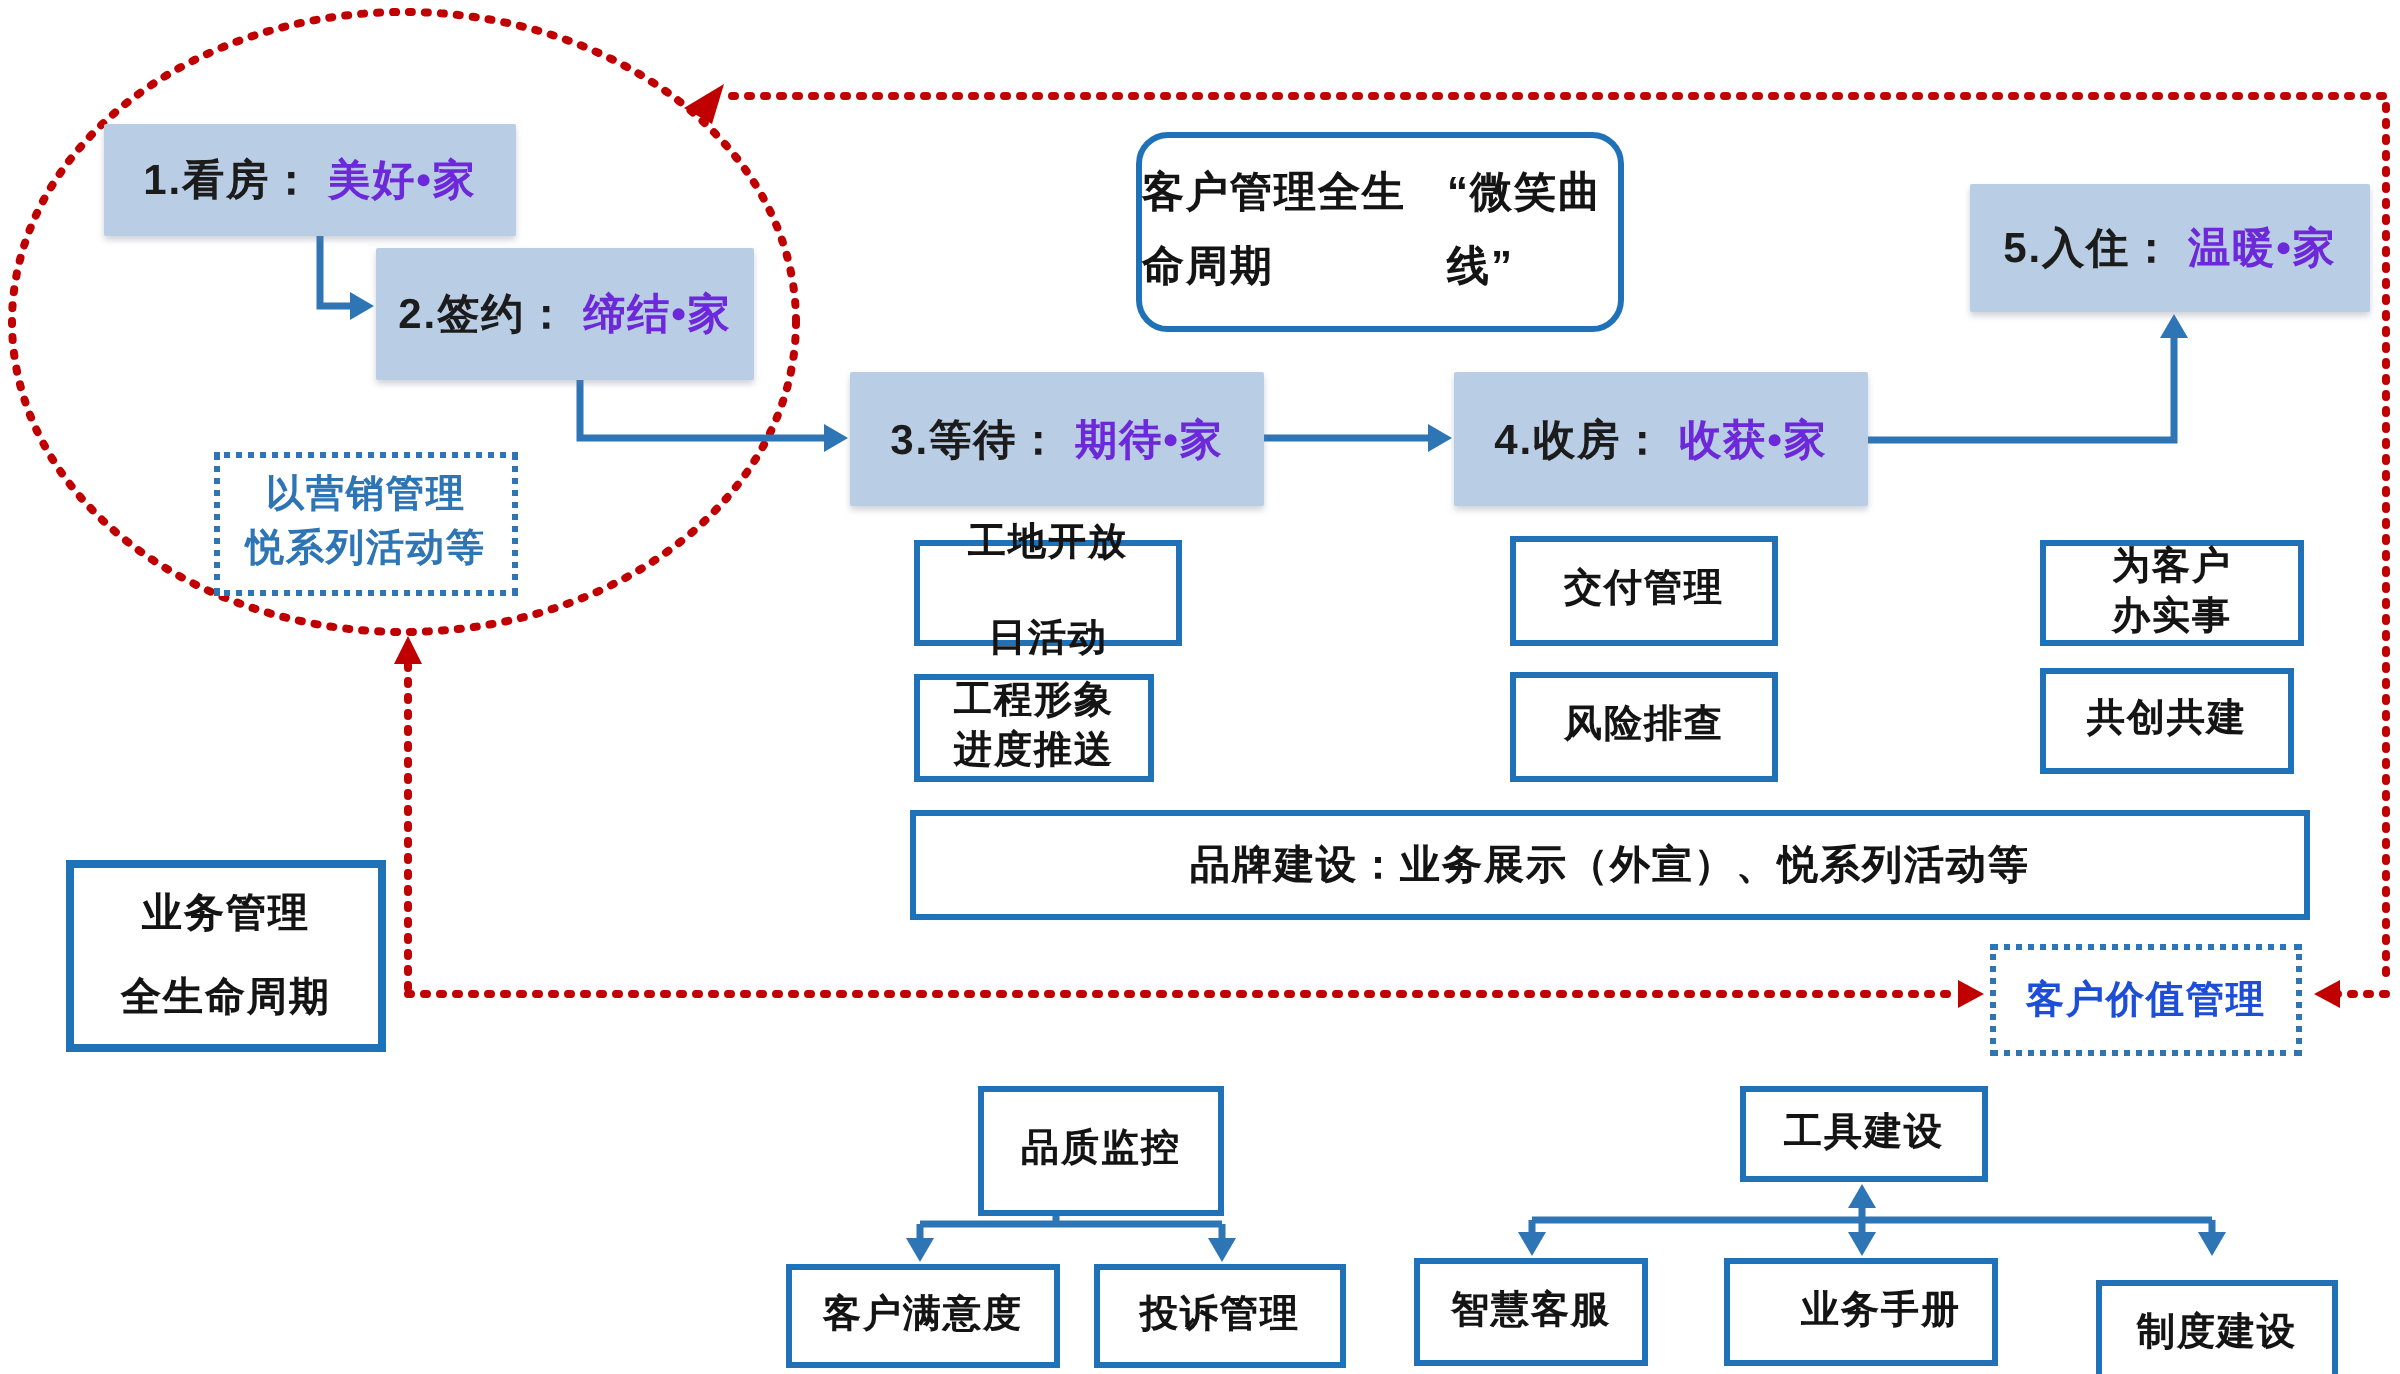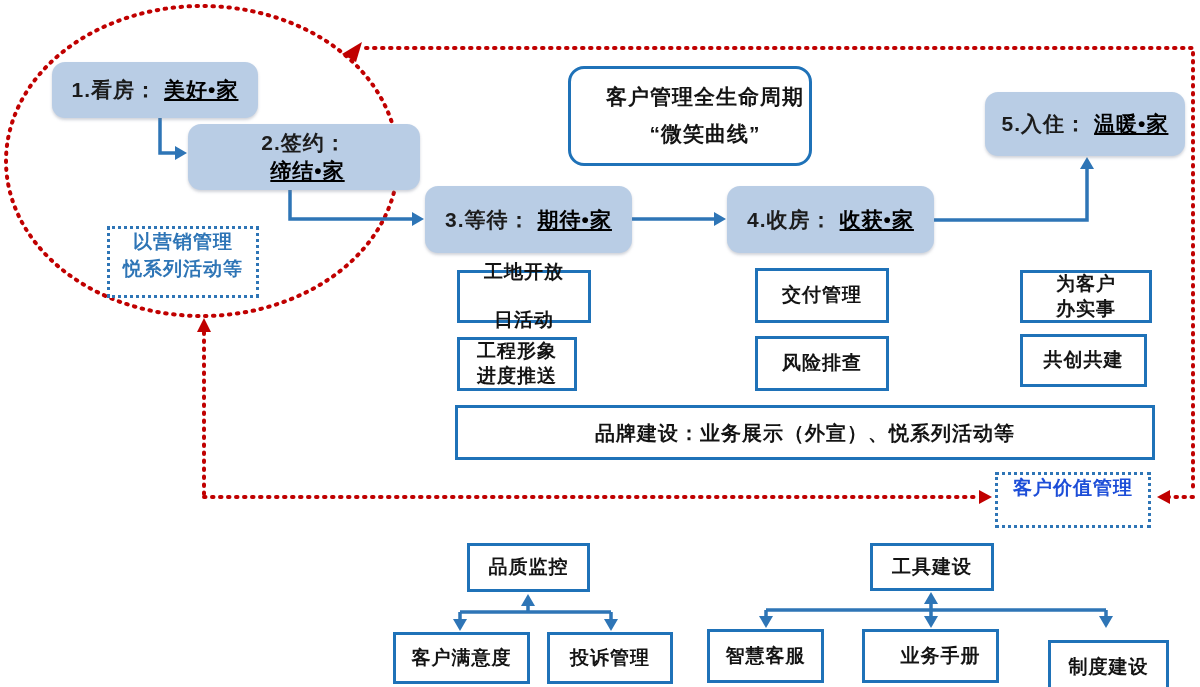--- a/index.html
+++ b/index.html
@@ -2,39 +2,39 @@
 <html><head>
 <meta charset="utf-8">
 <style>
   html,body{margin:0;padding:0;background:#ffffff;}
   body{font-family:"Liberation Sans","DejaVu Sans",sans-serif;}
   .canvas{position:relative;width:1200px;height:687px;background:#ffffff;overflow:hidden;}
   .abs{position:absolute;box-sizing:border-box;}
   svg.layer{position:absolute;left:0;top:0;width:1200px;height:687px;}
 
   
-  .stage{background:#b9cde5;border-radius:13px;display:flex;align-items:center;justify-content:center;
+  .stage{background:#b9cde5;border-radius:1px;display:flex;align-items:center;justify-content:center;
          font-weight:bold;font-size:21px;color:#1c1c1c;letter-spacing:1px;
          box-shadow:0 2px 3px rgba(120,130,150,.35);}
-  .stage .hl{color:#000000;margin-left:7px;text-decoration:underline;}
+  .stage .hl{color:#6d28d9;margin-left:7px;}
 
   
   .wbox{background:#ffffff;border:3px solid #1f72b8;display:flex;flex-direction:column;
         align-items:center;justify-content:center;text-align:center;
         font-weight:bold;font-size:19px;color:#141414;line-height:1.3;letter-spacing:1px;}
   .wbox.big{font-size:20px;}
 
   
-  .titlebox{background:#ffffff;border:3px solid #1f72b8;border-radius:16px;display:flex;flex-direction:column;
+  .titlebox{background:#ffffff;border:3px solid #1f72b8;border-radius:16px;display:flex;flex-direction:row;
             align-items:center;justify-content:center;font-weight:bold;font-size:21px;color:#141414;
-            line-height:1.75;letter-spacing:1px;padding-left:30px;}
+            line-height:1.75;letter-spacing:1px;}
 
   
   .dotbox{background:#ffffff;border:3px dotted #2e75b6;display:flex;flex-direction:column;
-          align-items:center;text-align:center;font-weight:bold;letter-spacing:1px;}
+          align-items:center;justify-content:center;text-align:center;font-weight:bold;letter-spacing:1px;}
   .dotbox.note{color:#2e75b6;font-size:19px;line-height:1.4;}
   .dotbox.value{color:#1d4ed8;font-size:19px;}
 
   .bizbox{background:#ffffff;border:4px solid #1f72b8;display:flex;flex-direction:column;
           align-items:center;justify-content:center;font-weight:bold;font-size:20px;color:#141414;
           line-height:2.1;letter-spacing:1px;}
 </style>
 </head>
 <body>
 
@@ -76,21 +76,21 @@
     <polygon points="931,592 924,604 938,604" fill="#2e75b6"></polygon>
     <polygon points="931,628 924,616 938,616" fill="#2e75b6"></polygon>
     <polygon points="766,628 759,616 773,616" fill="#2e75b6"></polygon>
     <polygon points="1106,628 1099,616 1113,616" fill="#2e75b6"></polygon>
   </svg>
 
   <div class="abs stage" style="left:52px;top:62px;width:206px;height:56px;">
     <span>1.看房：</span>
       <span class="hl">美好•家</span>
   </div>
-  <div class="abs stage" style="left:188px;top:124px;width:232px;height:66px;flex-direction:column;">
+  <div class="abs stage" style="left:188px;top:124px;width:189px;height:66px;">
     <span>2.签约：</span>
       <span class="hl">缔结•家</span>
   </div>
   <div class="abs stage" style="left:425px;top:186px;width:207px;height:67px;">
     <span>3.等待：</span>
       <span class="hl">期待•家</span>
   </div>
   <div class="abs stage" style="left:727px;top:186px;width:207px;height:67px;">
     <span>4.收房：</span>
       <span class="hl">收获•家</span>
@@ -131,26 +131,30 @@
     <span>办实事</span>
   </div>
   <div class="abs wbox" style="left:1020px;top:334px;width:127px;height:53px;">
     <span>共创共建</span>
   </div>
 
   <div class="abs wbox big" style="left:455px;top:405px;width:700px;height:55px;">
     <span>品牌建设：业务展示（外宣）、悦系列活动等</span>
   </div>
 
+  <div class="abs bizbox" style="left:33px;top:430px;width:160px;height:96px;">
+    <span>业务管理</span>
+    <span>全生命周期</span>
+  </div>
 
   <div class="abs dotbox value" style="left:995px;top:472px;width:156px;height:56px;">
     <span>客户价值管理</span>
   </div>
 
-  <div class="abs wbox" style="left:467px;top:543px;width:123px;height:49px;">
+  <div class="abs wbox" style="left:489px;top:543px;width:123px;height:65px;">
     <span>品质监控</span>
   </div>
   <div class="abs wbox" style="left:393px;top:632px;width:137px;height:52px;">
     <span>客户满意度</span>
   </div>
   <div class="abs wbox" style="left:547px;top:632px;width:126px;height:52px;">
     <span>投诉管理</span>
   </div>
 
   <div class="abs wbox" style="left:870px;top:543px;width:124px;height:48px;">

